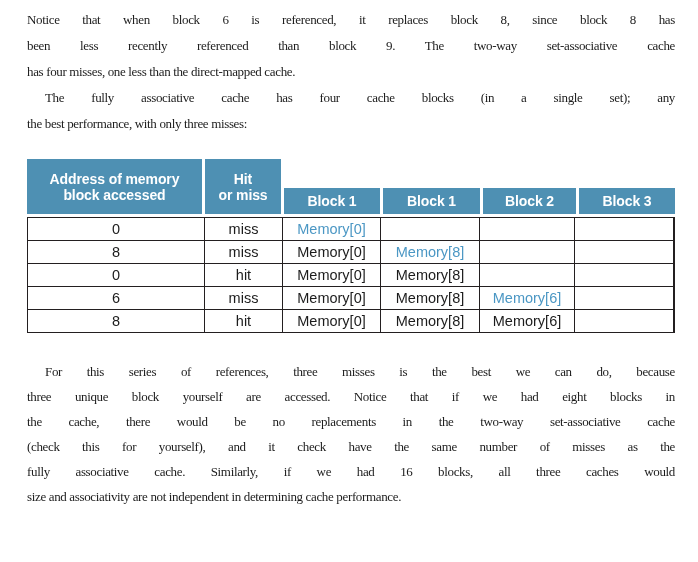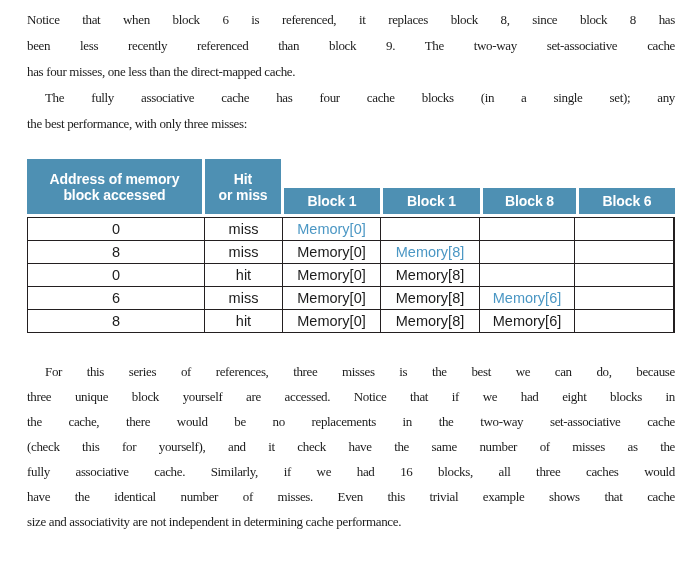--- a/index.html
+++ b/index.html
@@ -80,37 +80,36 @@
 
   <div class="cache-table">
     <div class="thead">
       <div class="th th-address">Address of memory
 block accessed</div>
       <div class="th th-hit">Hit
 or miss</div>
       <div class="th th-contents">Contents of cache blocks after reference</div>
       <div class="th th-block">Block 1</div>
       <div class="th th-block">Block 1</div>
-      <div class="th th-block">Block 8</div>
-      <div class="th th-block">Block 6</div>
+      <div class="th th-block">Block 2</div>
+      <div class="th th-block">Block 3</div>
     </div>
     <div class="tbody" id="table-body">
         <div class="trow"><div class="td">0</div><div class="td">miss</div><div class="td new">Memory[0]</div><div class="td"></div><div class="td"></div><div class="td"></div></div>
         <div class="trow"><div class="td">8</div><div class="td">miss</div><div class="td">Memory[0]</div><div class="td new">Memory[8]</div><div class="td"></div><div class="td"></div></div>
         <div class="trow"><div class="td">0</div><div class="td">hit</div><div class="td">Memory[0]</div><div class="td">Memory[8]</div><div class="td"></div><div class="td"></div></div>
         <div class="trow"><div class="td">6</div><div class="td">miss</div><div class="td">Memory[0]</div><div class="td">Memory[8]</div><div class="td new">Memory[6]</div><div class="td"></div></div>
         <div class="trow"><div class="td">8</div><div class="td">hit</div><div class="td">Memory[0]</div><div class="td">Memory[8]</div><div class="td">Memory[6]</div><div class="td"></div></div>
       </div>
   </div>
 
   <div class="para-block bottom" id="bottom-paragraphs">
       <div>
         <div class="pline indent-first">For this series of references, three misses is the best we can do, because</div>
         <div class="pline">three unique block yourself are accessed. Notice that if we had eight blocks in</div>
         <div class="pline">the cache, there would be no replacements in the two-way set-associative cache</div>
         <div class="pline">(check this for yourself), and it check have the same number of misses as the</div>
         <div class="pline">fully associative cache. Similarly, if we had 16 blocks, all three caches would</div>
-        <div class="pline">have the identical number of misses. Even this trivial example shows that cache</div>
         <div class="pline last">size and associativity are not independent in determining cache performance.</div>
       </div>
     </div>
 
 </div>
 
 </body></html>

